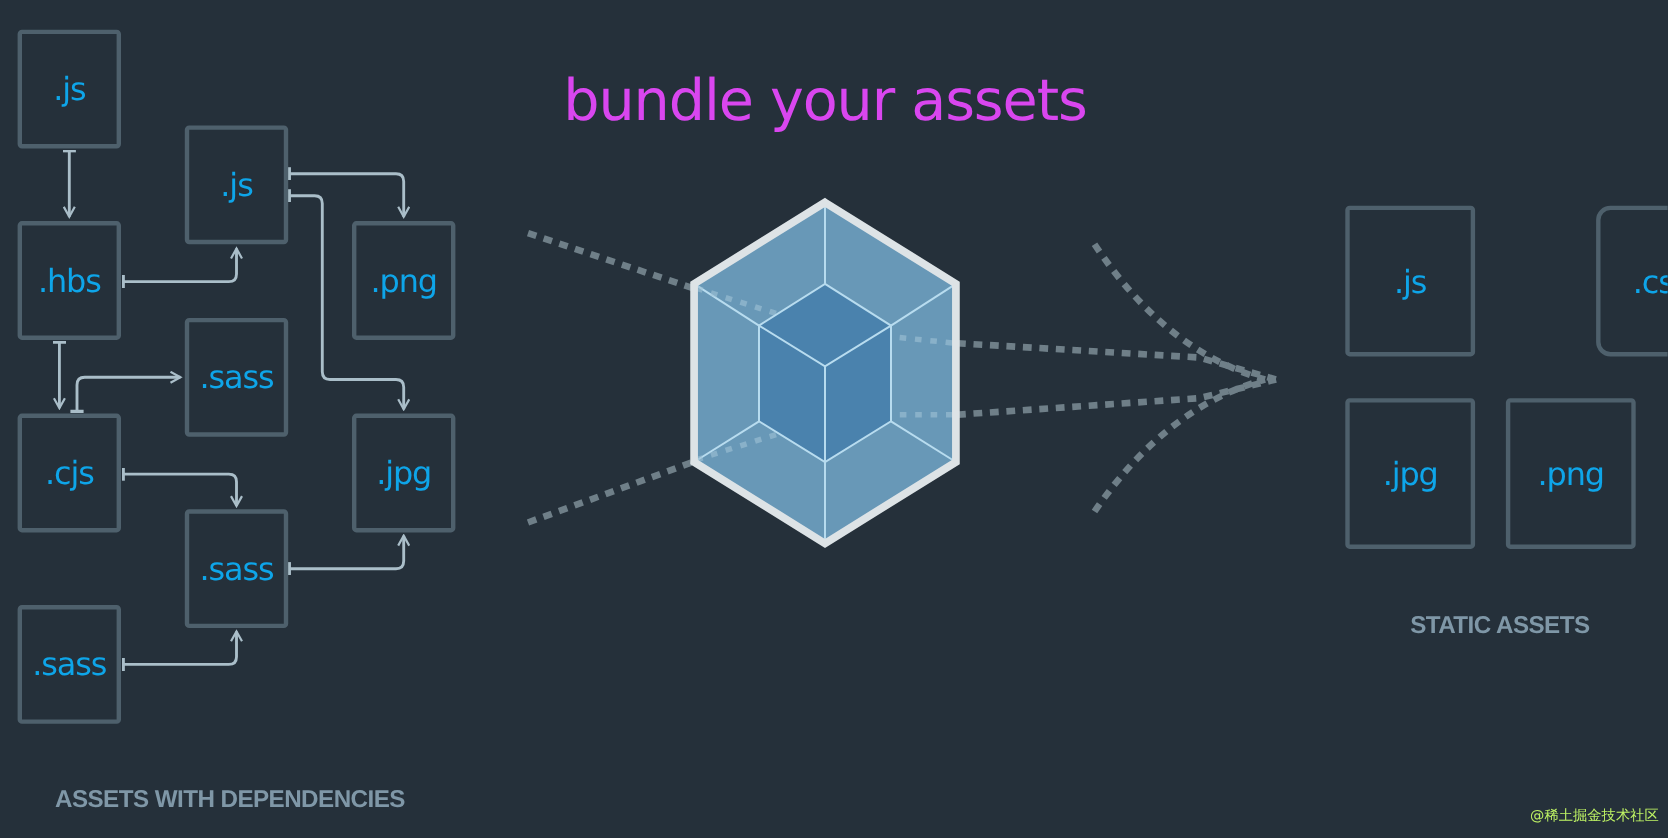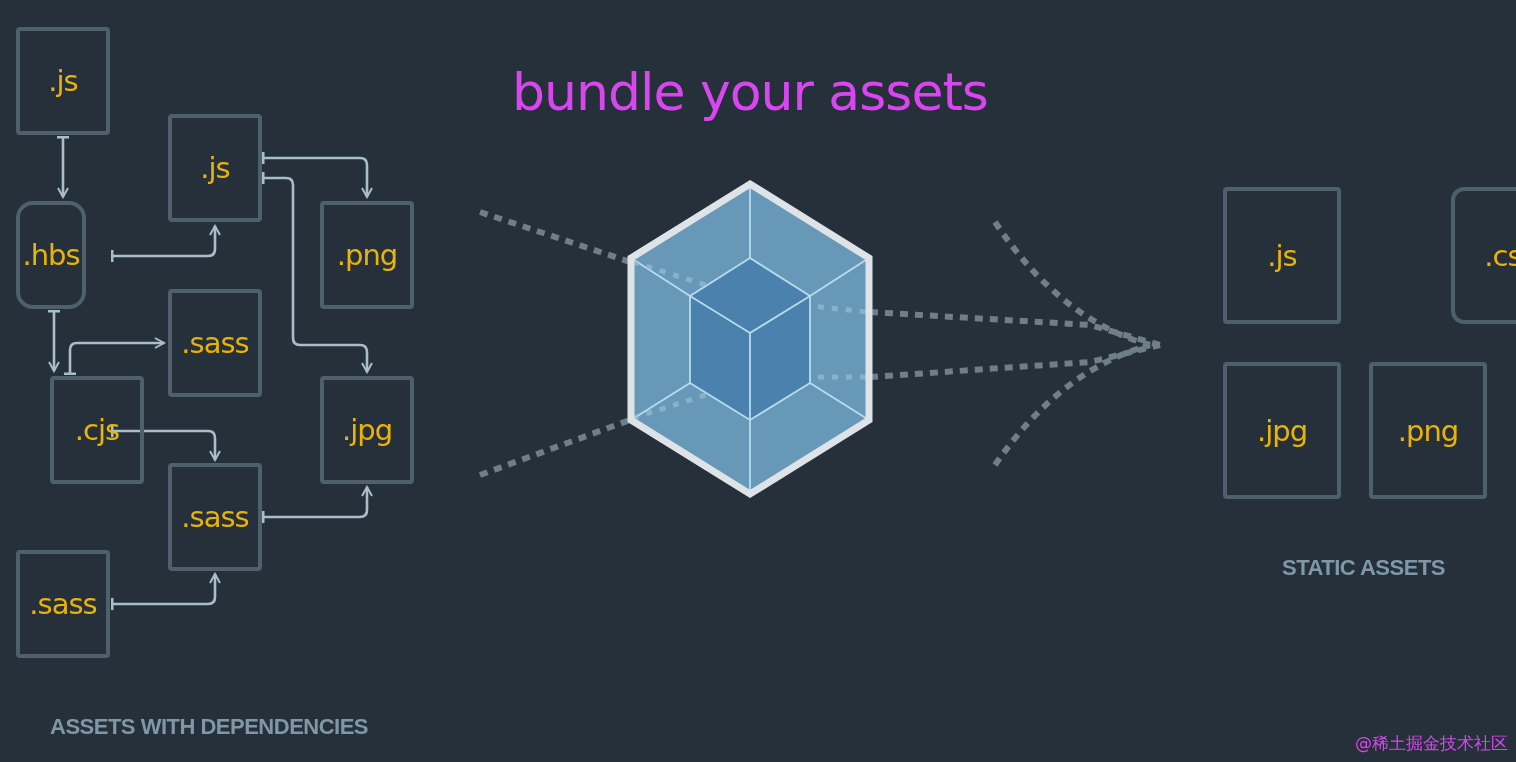--- a/index.html
+++ b/index.html
@@ -2,26 +2,26 @@
 <html><head>
 <meta charset="utf-8">
 <style>
   html, body { margin:0; padding:0; }
   body { width:1516px; height:762px; background:#25303a; overflow:hidden; position:relative;
          font-family:"Liberation Sans", "DejaVu Sans", sans-serif; }
   .stage { position:absolute; left:0; top:0; width:1516px; height:762px; }
   svg.lines { position:absolute; left:0; top:0; width:1516px; height:762px; }
   .box { position:absolute; box-sizing:border-box; border:4px solid #4e606c; border-radius:4px;
          display:flex; align-items:center; justify-content:center;
-         color:#eab308; font-size:29px; font-family:"DejaVu Sans", sans-serif; letter-spacing:-1px; }
+         color:#0ea5e9; font-size:29px; font-family:"DejaVu Sans", sans-serif; letter-spacing:-1px; }
   .title { position:absolute; left:512px; top:62px; color:#d946ef; font-size:52px;
            font-family:"DejaVu Sans", sans-serif; letter-spacing:-1px; white-space:nowrap; }
   .caption { position:absolute; color:#7f97a7; font-weight:bold; font-size:22px;
              font-family:"Liberation Sans", sans-serif; letter-spacing:-0.5px; white-space:nowrap; }
-  .watermark { position:absolute; right:8px; top:732px; color:#d946ef; font-size:17px;
+  .watermark { position:absolute; right:8px; top:732px; color:#bef264; font-size:13px;
                font-family:"DejaVu Sans", sans-serif; white-space:nowrap; }
 </style>
 </head>
 <body>
 
 <div class="stage">
 
   <svg class="lines" viewBox="0 0 1516 762">
     <defs>
       <marker id="ah" viewBox="0 0 12 12" refX="10" refY="6" markerWidth="12" markerHeight="12" markerUnits="userSpaceOnUse" orient="auto">
@@ -83,25 +83,25 @@
       <polyline points="690,296 750,333 810,296" fill="none" stroke="#b8dcef" stroke-width="1.8"></polyline>
       <line x1="750" y1="333" x2="750" y2="420" stroke="#b8dcef" stroke-width="1.8"></line>
       <polygon points="750,184 869,258 869,420 750,494 631,420 631,258" fill="none" stroke="#dde3e6" stroke-width="7" stroke-linejoin="miter"></polygon>
     </g>
   </svg>
 
   <div class="title">bundle your assets</div>
 
   <div>
     <div class="box" style="left:16px;top:27px;width:94px;height:108px;">.js</div>
-    <div class="box" style="left:16px;top:201px;width:70px;height:108px;border-radius:17px;">.hbs</div>
+    <div class="box" style="left:16px;top:201px;width:94px;height:108px;">.hbs</div>
     <div class="box" style="left:168px;top:114px;width:94px;height:108px;">.js</div>
     <div class="box" style="left:320px;top:201px;width:94px;height:108px;">.png</div>
     <div class="box" style="left:168px;top:289px;width:94px;height:108px;">.sass</div>
-    <div class="box" style="left:16px;top:376px;width:94px;height:108px;margin-left:34px;">.cjs</div>
+    <div class="box" style="left:16px;top:376px;width:94px;height:108px;">.cjs</div>
     <div class="box" style="left:320px;top:376px;width:94px;height:108px;">.jpg</div>
     <div class="box" style="left:168px;top:463px;width:94px;height:108px;">.sass</div>
     <div class="box" style="left:16px;top:550px;width:94px;height:108px;">.sass</div>
     <div class="caption" style="left:50px;top:714px;">ASSETS WITH DEPENDENCIES</div>
   </div>
 
   <div>
     <div class="box" style="left:1223px;top:187px;width:118px;height:137px;">.js</div>
     <div class="box" style="left:1451px;top:187px;width:118px;height:137px;border-radius:13px;">.css</div>
     <div class="box" style="left:1223px;top:362px;width:118px;height:137px;">.jpg</div>

